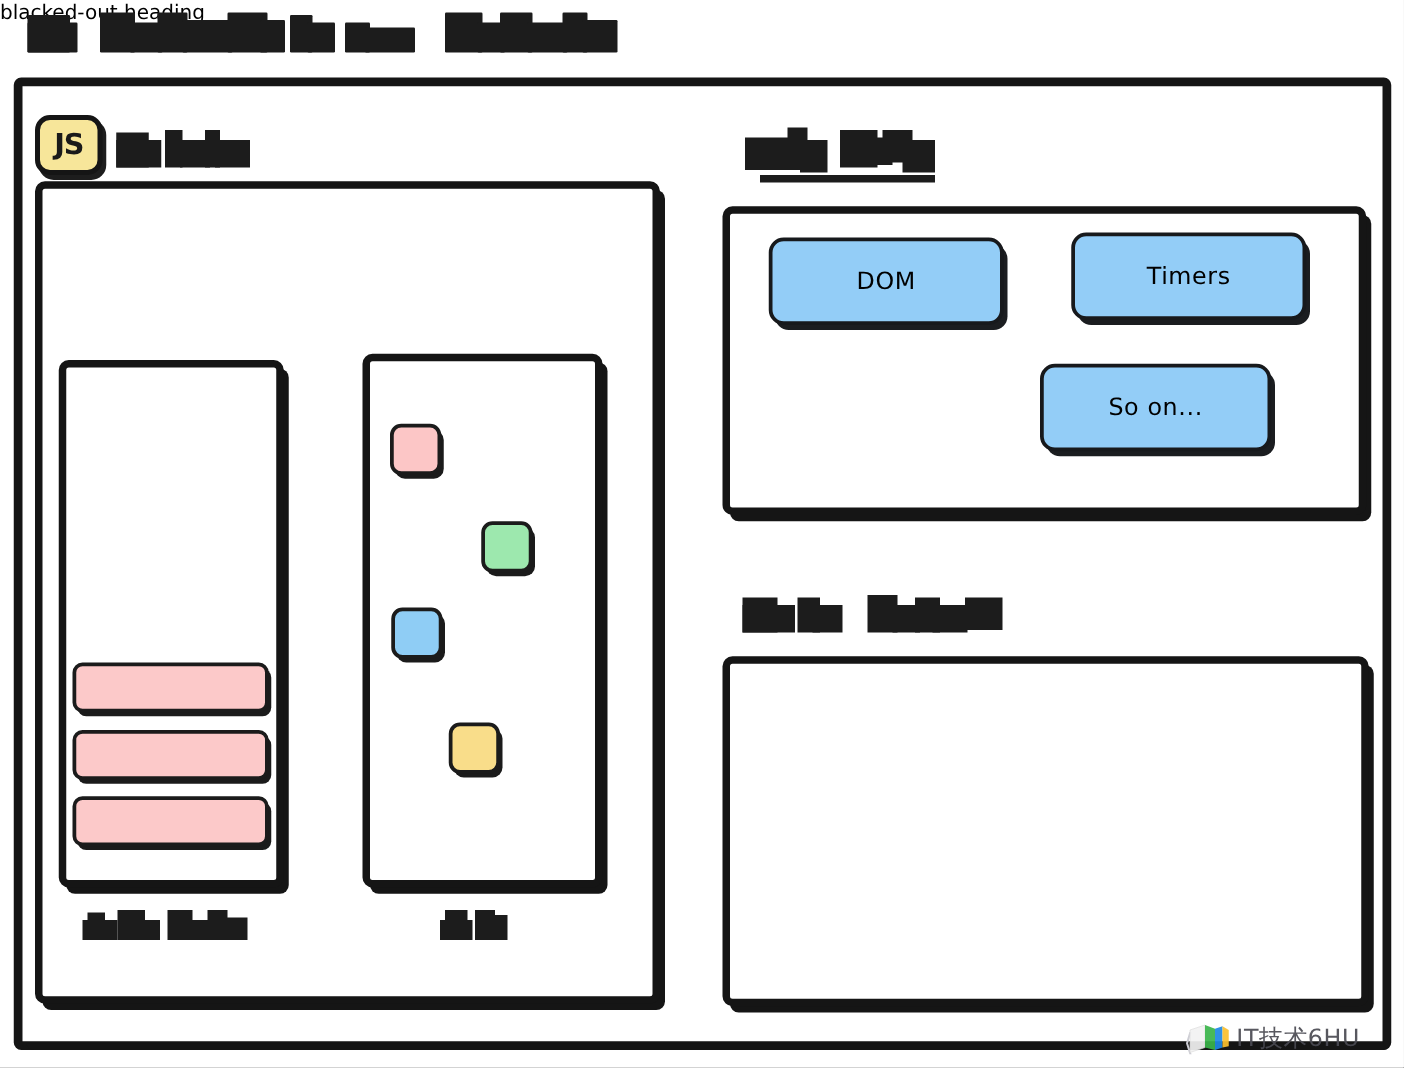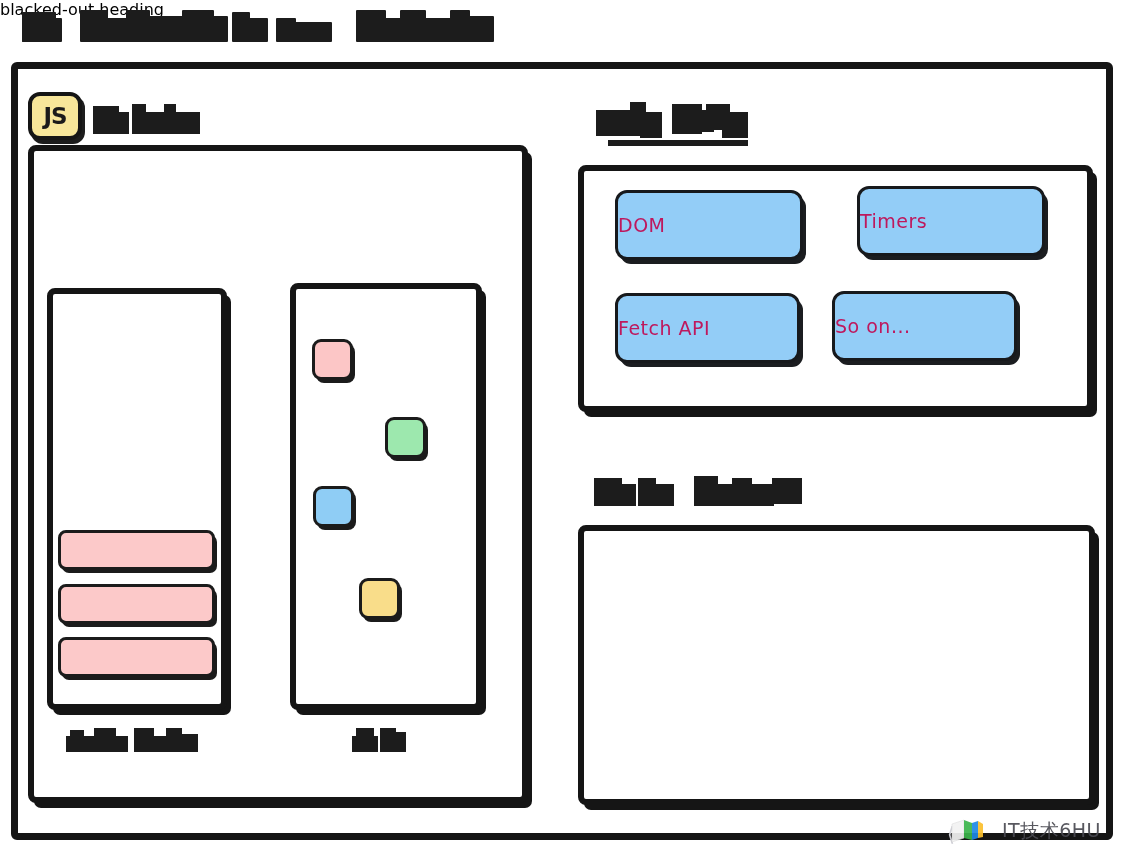--- a/index.html
+++ b/index.html
@@ -139,24 +139,24 @@
 
   
   .api-box {
     position: absolute;
     background: #93cdf7;
     border: 3px solid #17191c;
     border-radius: 12px;
     box-sizing: border-box;
     display: flex;
     align-items: center;
-    justify-content: flex-start;
+    justify-content: center;
     font-family: "DejaVu Sans", sans-serif;
     font-size: 19px;
-    color: #be185d;
+    color: #000000;
     box-shadow: 4px 5px 0 -1px #1b1d20;
     letter-spacing: 0.5px;
   }
   .api-dom    { left: 615px; top: 190px; width: 188px; height: 70px; }
   .api-timers { left: 857px; top: 186px; width: 188px; height: 70px; }
   .api-fetch  { left: 615px; top: 293px; width: 185px; height: 70px; }
   .api-soon   { left: 832px; top: 291px; width: 185px; height: 70px; }
 
   
   .click-btn {
@@ -210,21 +210,21 @@
   .task-blue   { left: 313px; top: 486px; background: #8fcdf5; }
   .task-yellow { left: 359px; top: 578px; background: #f9dd8a; }
 
   
   .watermark {
     position: absolute;
     left: 950px;
     top: 818px;
     display: flex;
     align-items: flex-end;
-    gap: 18px;
+    gap: 5px;
     opacity: 0.92;
   }
   .wm-cube { display: block; }
   .wm-text {
     font-family: "DejaVu Sans", sans-serif;
     font-size: 19px;
     color: #4a4a52;
     letter-spacing: 0.5px;
   }
   .wm-ghost {
@@ -333,23 +333,20 @@
   </div>
 
   <div class="panel panel-webapis"></div>
 
   <div class="api-box api-dom">
     <span>DOM</span>
   </div>
   <div class="api-box api-timers">
     <span>Timers</span>
   </div>
-  <div class="api-box api-fetch">
-    <span>Fetch API</span>
-  </div>
   <div class="api-box api-soon">
     <span>So on...</span>
   </div>
 
   <div class="panel panel-eventq"></div>
 
 
   <div class="wm-ghost">⟨</div>
   <div class="watermark">
     <svg class="wm-cube" width="34" height="26" viewBox="0 0 34 26">

